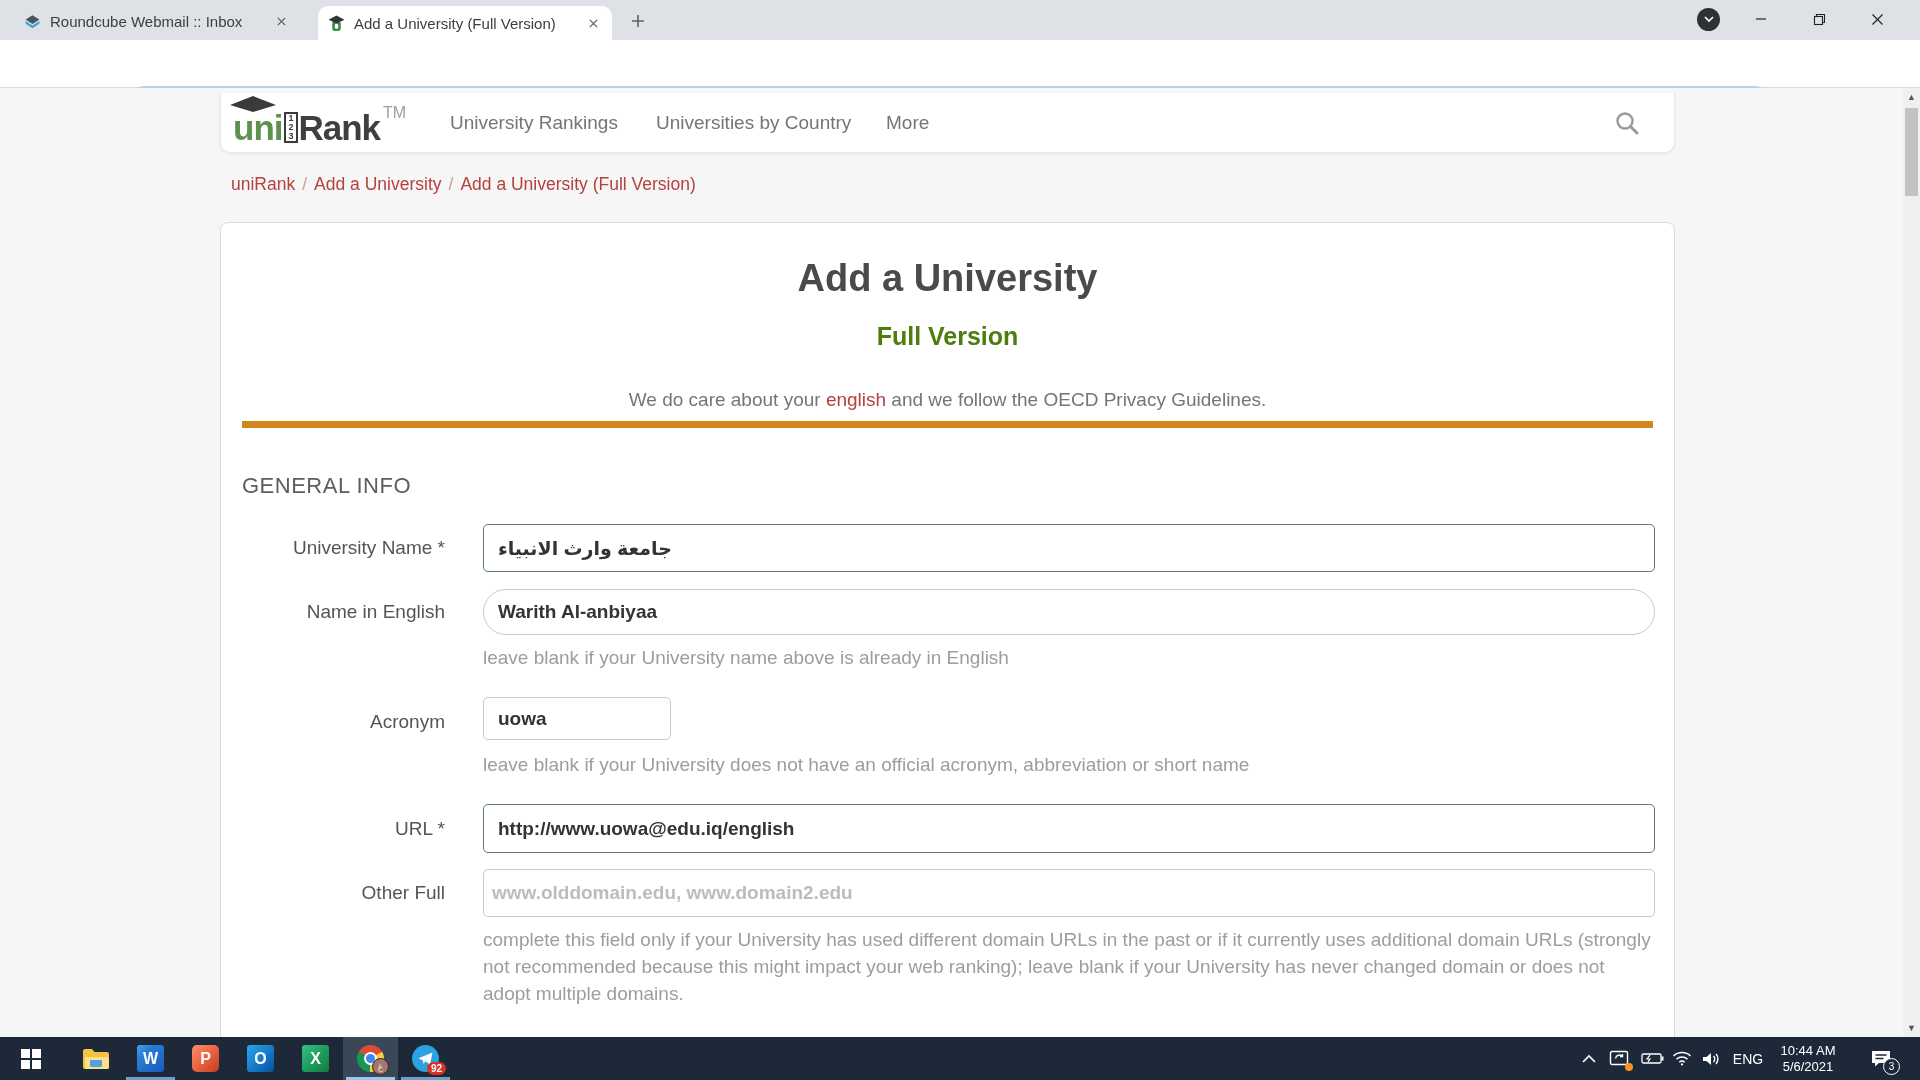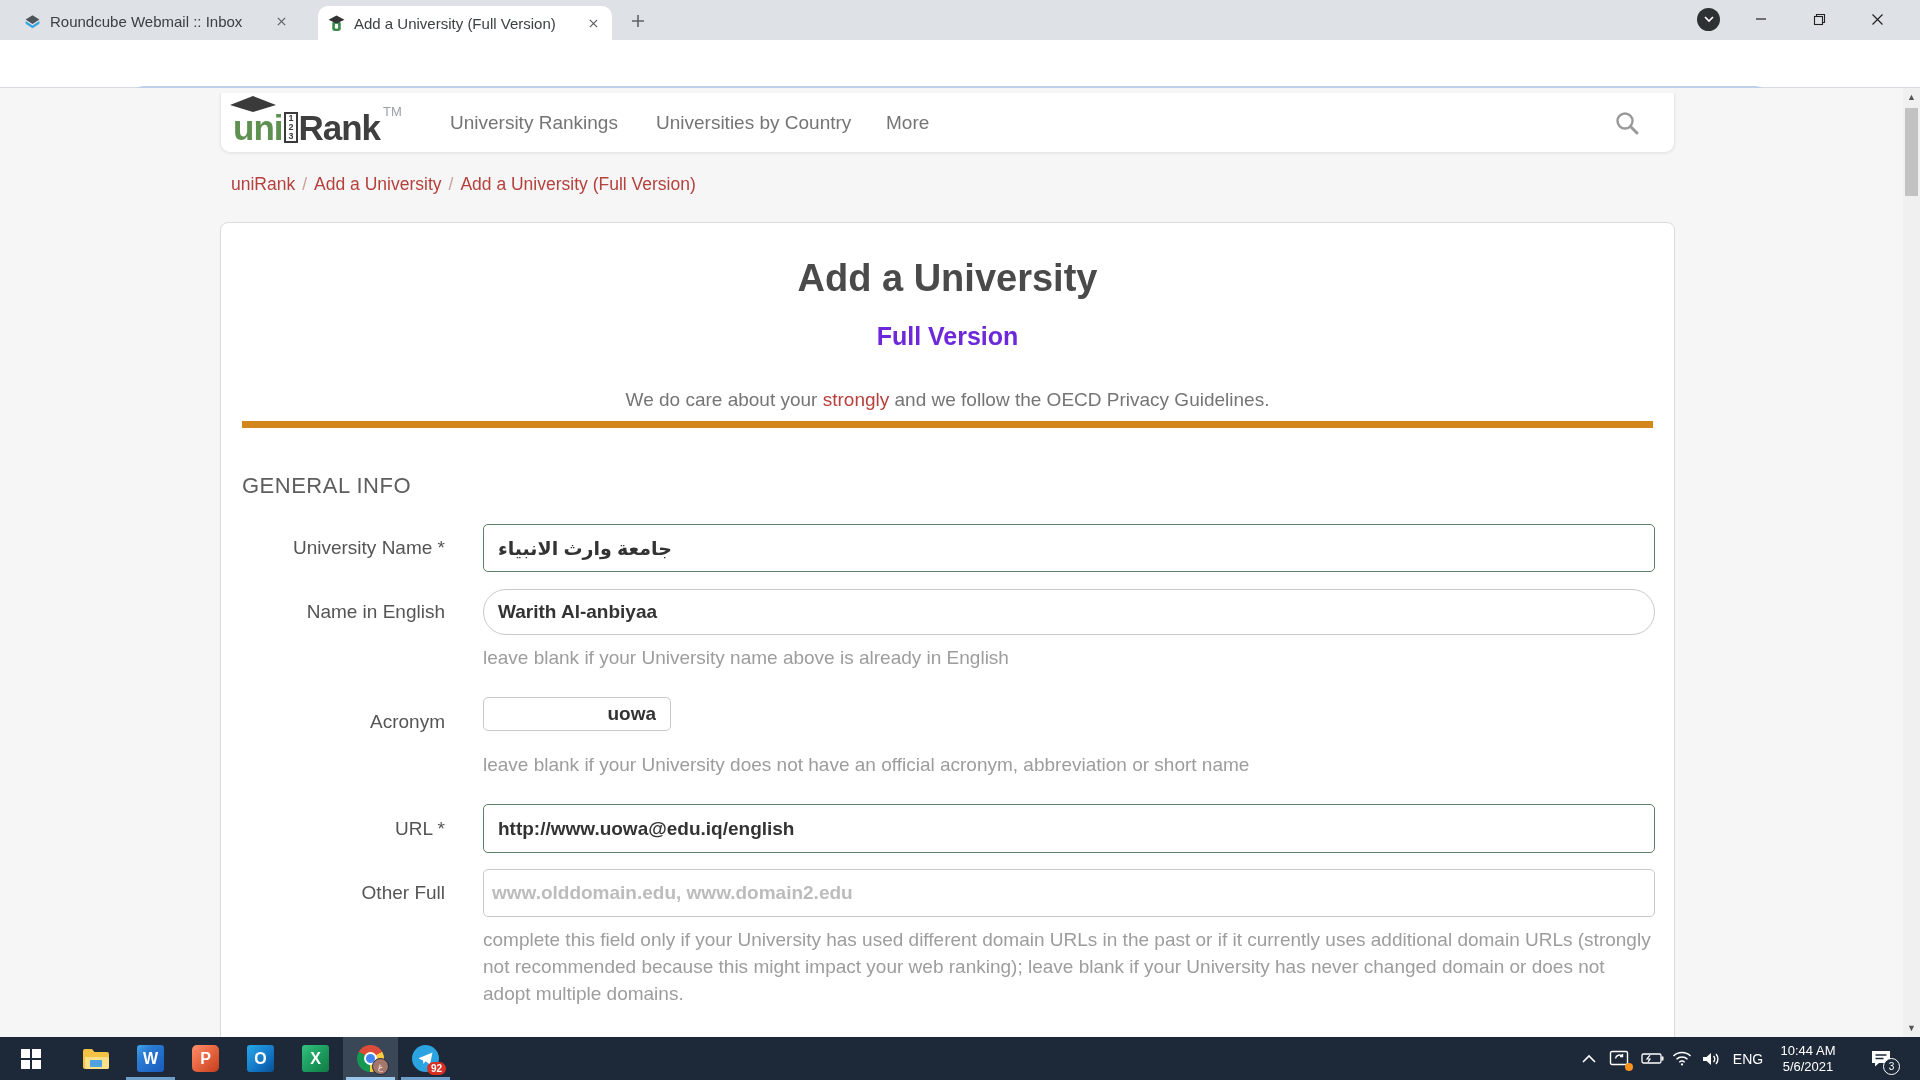--- a/index.html
+++ b/index.html
@@ -49,37 +49,37 @@
   
   .navcard{position:absolute;left:220px;top:5px;width:1455px;height:60px;background:#fff;
            border:1px solid #e7e7e7;border-top:none;border-radius:0 0 10px 10px;box-sizing:border-box;
            box-shadow:0 1px 3px rgba(0,0,0,.06);}
   .logo{position:absolute;left:12px;top:9px;height:44px;display:flex;align-items:center;}
   .logo-uni{position:relative;font-size:35px;font-weight:700;color:#5e9150;letter-spacing:-1px;padding-top:8px;}
   .logo-cap{position:absolute;left:-3px;top:-4px;}
   .logo-nums{display:flex;flex-direction:column;margin:6px 1px 0 2px;border:2px solid #3a3a3a;background:#fff;}
   .logo-nums span{font-size:9px;font-weight:700;color:#3a3a3a;line-height:9px;padding:0 2px;text-align:center;}
   .logo-rank{font-size:35px;font-weight:700;color:#3f3f3f;letter-spacing:-1px;padding-top:8px;}
-  .logo-tm{font-size:13px;color:#9aa0a6;margin:2px 0 0 3px;align-self:flex-start;}
+  .logo-tm{font-size:16px;color:#9aa0a6;margin:2px 0 0 3px;align-self:flex-start;}
   .navlink{position:absolute;top:0;height:60px;display:flex;align-items:center;font-size:19px;color:#757575;cursor:pointer;}
   #nav-0{left:229px;} #nav-1{left:435px;} #nav-2{left:665px;}
   .nav-search{position:absolute;right:34px;top:17px;width:26px;height:26px;}
 
   
   .breadcrumb{position:absolute;left:231px;top:86px;font-size:17.5px;}
   .crumb{color:#b5403c;text-decoration:none;}
   .crumb-sep{color:#c9a09a;margin:0 7px;}
 
   
   .card{position:absolute;left:220px;top:134px;width:1455px;height:980px;background:#fff;
         border:1px solid #dbdbdb;border-radius:8px;box-sizing:border-box;}
   .page-title{position:absolute;top:34px;left:0;right:0;text-align:center;
               font-size:38px;font-weight:700;color:#4a4a4a;}
   .page-subtitle{position:absolute;top:99px;left:0;right:0;text-align:center;
-              font-size:25px;font-weight:700;color:#6d28d9;}
+              font-size:25px;font-weight:700;color:#4d7c0f;}
   .privacy{position:absolute;top:166px;left:0;right:0;text-align:center;font-size:19px;color:#757575;}
   .privacy a{color:#b5403c;text-decoration:none;}
   .orange-rule{position:absolute;top:198px;left:21px;right:21px;height:7px;background:#d3861c;}
   .section-h{position:absolute;top:250px;left:21px;font-size:22px;color:#5e5e5e;letter-spacing:.5px;}
 
   .flabel{position:absolute;left:0;width:224px;text-align:right;font-size:19px;color:#555;}
   .finput{position:absolute;left:262px;width:1172px;height:48px;border:1px solid #c9c9c9;border-radius:5px;
           padding:0 14px;font-size:19px;font-weight:700;color:#333;box-sizing:border-box;
           font-family:"Liberation Sans","DejaVu Sans",sans-serif;background:#fff;outline:none;}
   .finput.required{border-color:#5b7d62;}
@@ -265,33 +265,33 @@
       </svg>
     </div>
 
     <div class="breadcrumb">
       <a class="crumb" href="#">uniRank</a><span class="crumb-sep">/</span><a class="crumb" href="#">Add a University</a><span class="crumb-sep">/</span><a class="crumb" href="#">Add a University (Full Version)</a>
     </div>
 
     <div class="card">
       <div class="page-title">Add a University</div>
       <div class="page-subtitle">Full Version</div>
-      <div class="privacy"><span>We do care about your </span><a href="#">strongly</a><span> and we follow the OECD Privacy Guidelines.</span></div>
+      <div class="privacy"><span>We do care about your </span><a href="#">english</a><span> and we follow the OECD Privacy Guidelines.</span></div>
       <div class="orange-rule"></div>
       <div class="section-h">GENERAL INFO</div>
 
       <label class="flabel" style="top:301px;line-height:48px">University Name *</label>
       <input class="finput required" style="top: 301px;" value="جامعة وارث الانبياء">
 
       <label class="flabel" style="top:366px;line-height:46px">Name in English</label>
       <input class="finput" style="top: 366px; height: 46px; border-radius: 23px;" value="Warith Al-anbiyaa">
       <div class="fhelp" style="top:424px">leave blank if your University name above is already in English</div>
 
       <label class="flabel" style="top:474px;line-height:49px">Acronym</label>
-      <input class="finput" style="top: 474px; height: 34px; width: 188px; text-align: right;" value="uowa">
+      <input class="finput" style="top: 474px; height: 43px; width: 188px;" value="uowa">
       <div class="fhelp" style="top:531px">leave blank if your University does not have an official acronym, abbreviation or short name</div>
 
       <label class="flabel" style="top:581px;line-height:49px">URL *</label>
       <input class="finput required" style="top: 581px; height: 49px;" value="http://www.uowa@edu.iq/english">
 
       <label class="flabel" style="top:646px;line-height:48px">Other Full</label>
       <input class="finput" style="top: 646px; padding-left: 8px;" placeholder="www.olddomain.edu, www.domain2.edu">
       <div class="fhelp" style="top:703px;width:1168px;line-height:27px">complete this field only if your University has used different domain URLs in the past or if it currently uses additional domain URLs (strongly not recommended because this might impact your web ranking); leave blank if your University has never changed domain or does not adopt multiple domains.</div>
     </div>
 

